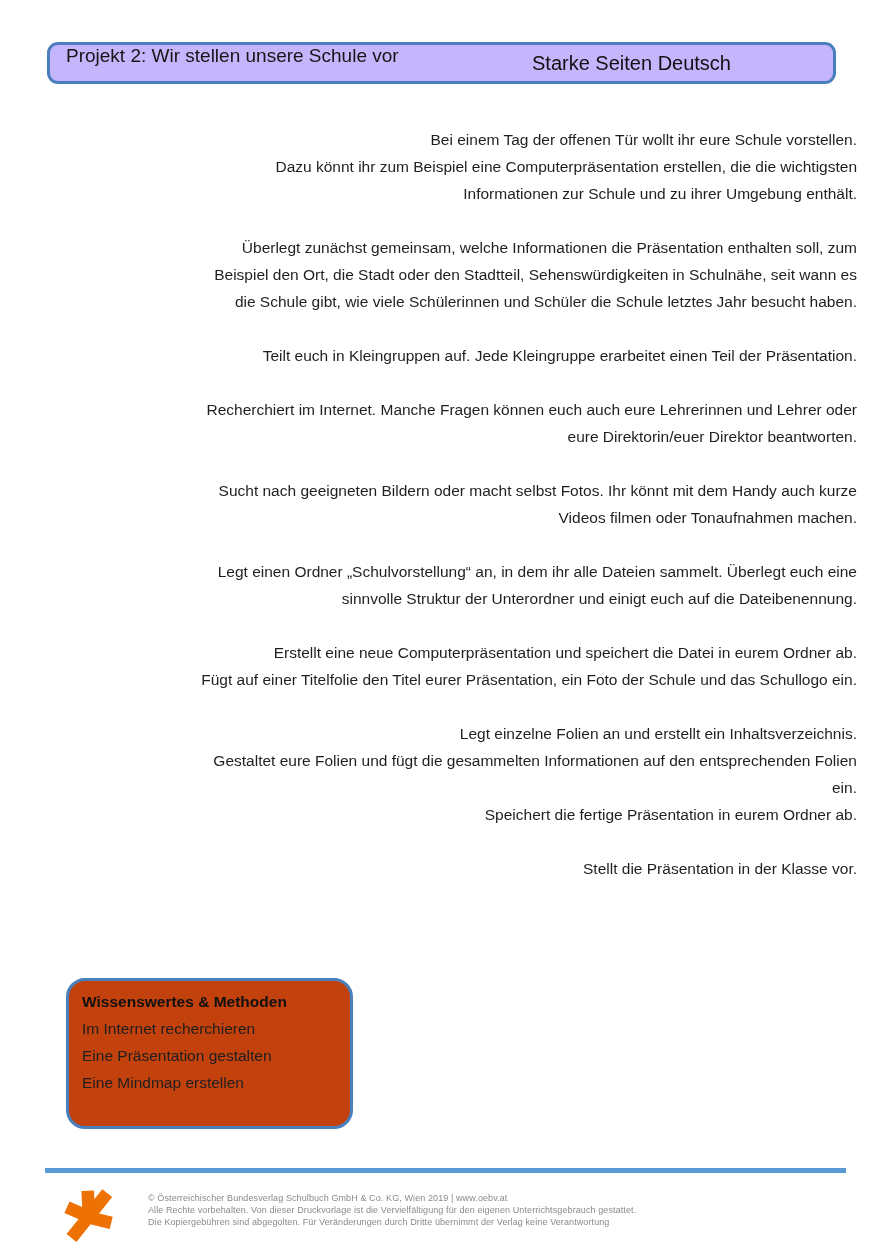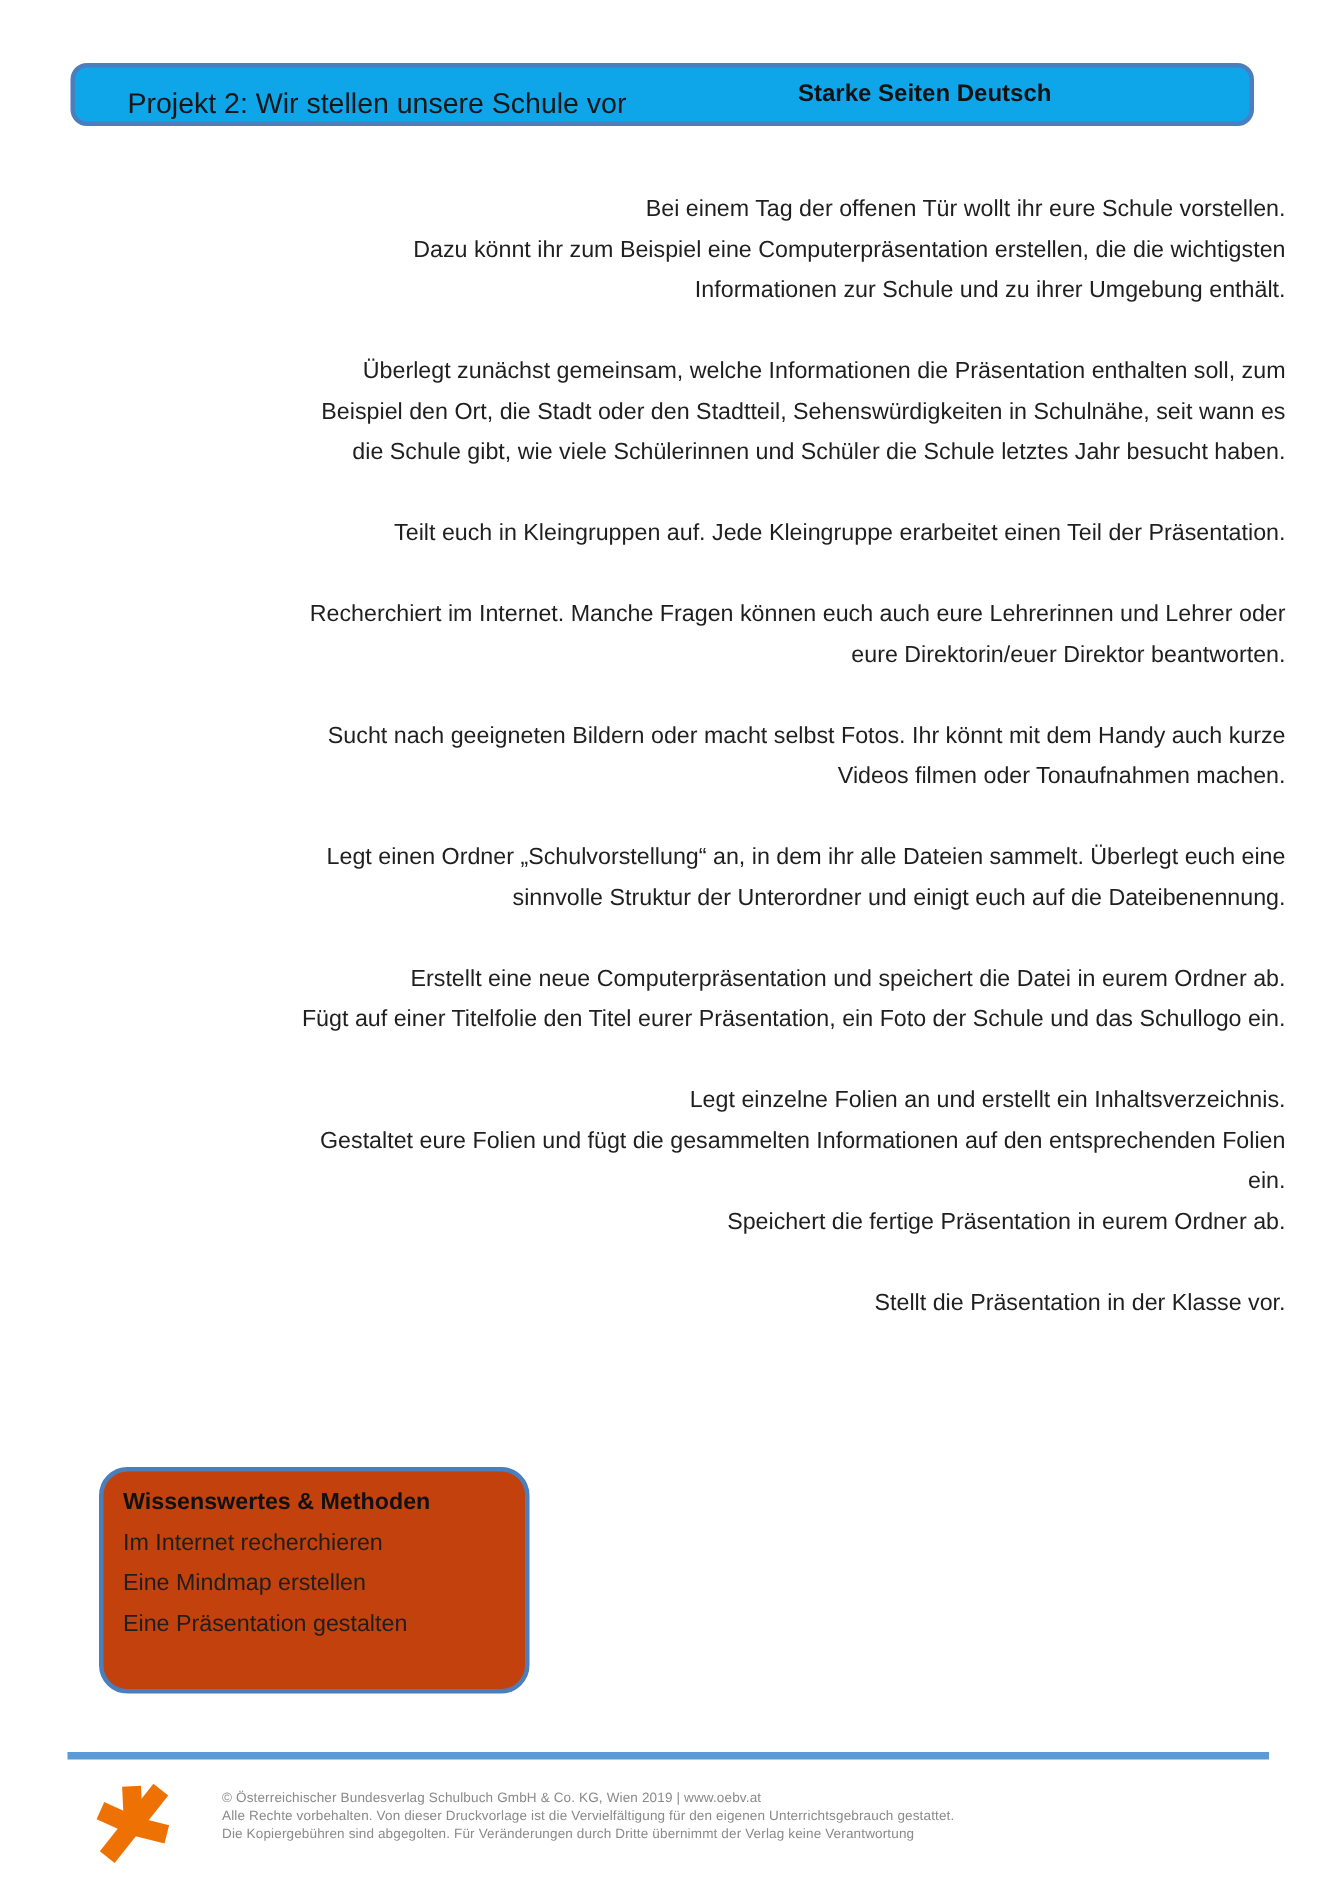--- a/index.html
+++ b/index.html
@@ -18,33 +18,33 @@
     font-family:"Liberation Sans",sans-serif;
     color:var(--text);
     overflow:hidden;
   }
   
   .header-box{
     position:absolute;left:47px;top:42px;
     width:789px;height:42px;
     border:3px solid var(--box-border);
     border-radius:11px;
-    background:#0ea5e9;
-    display:flex;align-items:flex-end;padding-left:19px;
+    background:#c4b5fd;
+    display:flex;align-items:flex-start;
   }
   .header-title{
     font-size:19px;
     margin-left:16px;
     color:#161616;
     white-space:nowrap;
   }
   .header-brand{
     position:absolute;left:482px;top:0;height:100%;
     display:flex;align-items:center;
-    font-size:16px;font-weight:bold;color:#111;
+    font-size:20px;font-weight:normal;color:#111;
     white-space:nowrap;
   }
   
   .body-text{
     position:absolute;left:73px;top:126px;width:784px;
     font-size:15.5px;line-height:27px;
   }
   .body-text p{
     margin:0 0 27px 0;
     white-space:pre-line;
@@ -107,22 +107,22 @@
     <p>Legt einzelne Folien an und erstellt ein Inhaltsverzeichnis.
 Gestaltet eure Folien und fügt die gesammelten Informationen auf den entsprechenden Folien
 ein.
 Speichert die fertige Präsentation in eurem Ordner ab.</p>
     <p>Stellt die Präsentation in der Klasse vor.</p>
   </div>
 
   <div class="info-box">
     <div class="info-box-title">Wissenswertes &amp; Methoden</div>
     <div>Im Internet recherchieren</div>
+    <div>Eine Präsentation gestalten</div>
     <div>Eine Mindmap erstellen</div>
-    <div>Eine Präsentation gestalten</div>
   </div>
 
   <div class="footer-divider"></div>
 
   <svg class="footer-logo" viewBox="0 0 60 66" xmlns="http://www.w3.org/2000/svg" aria-hidden="true">
     <g stroke="#ee7203" stroke-width="14" stroke-linecap="square">
       <line x1="47" y1="13" x2="16" y2="52"></line>
       <line x1="30" y1="12" x2="31" y2="33"></line>
       <line x1="33" y1="35" x2="49" y2="39"></line>
       <line x1="13" y1="26" x2="22" y2="30"></line>

